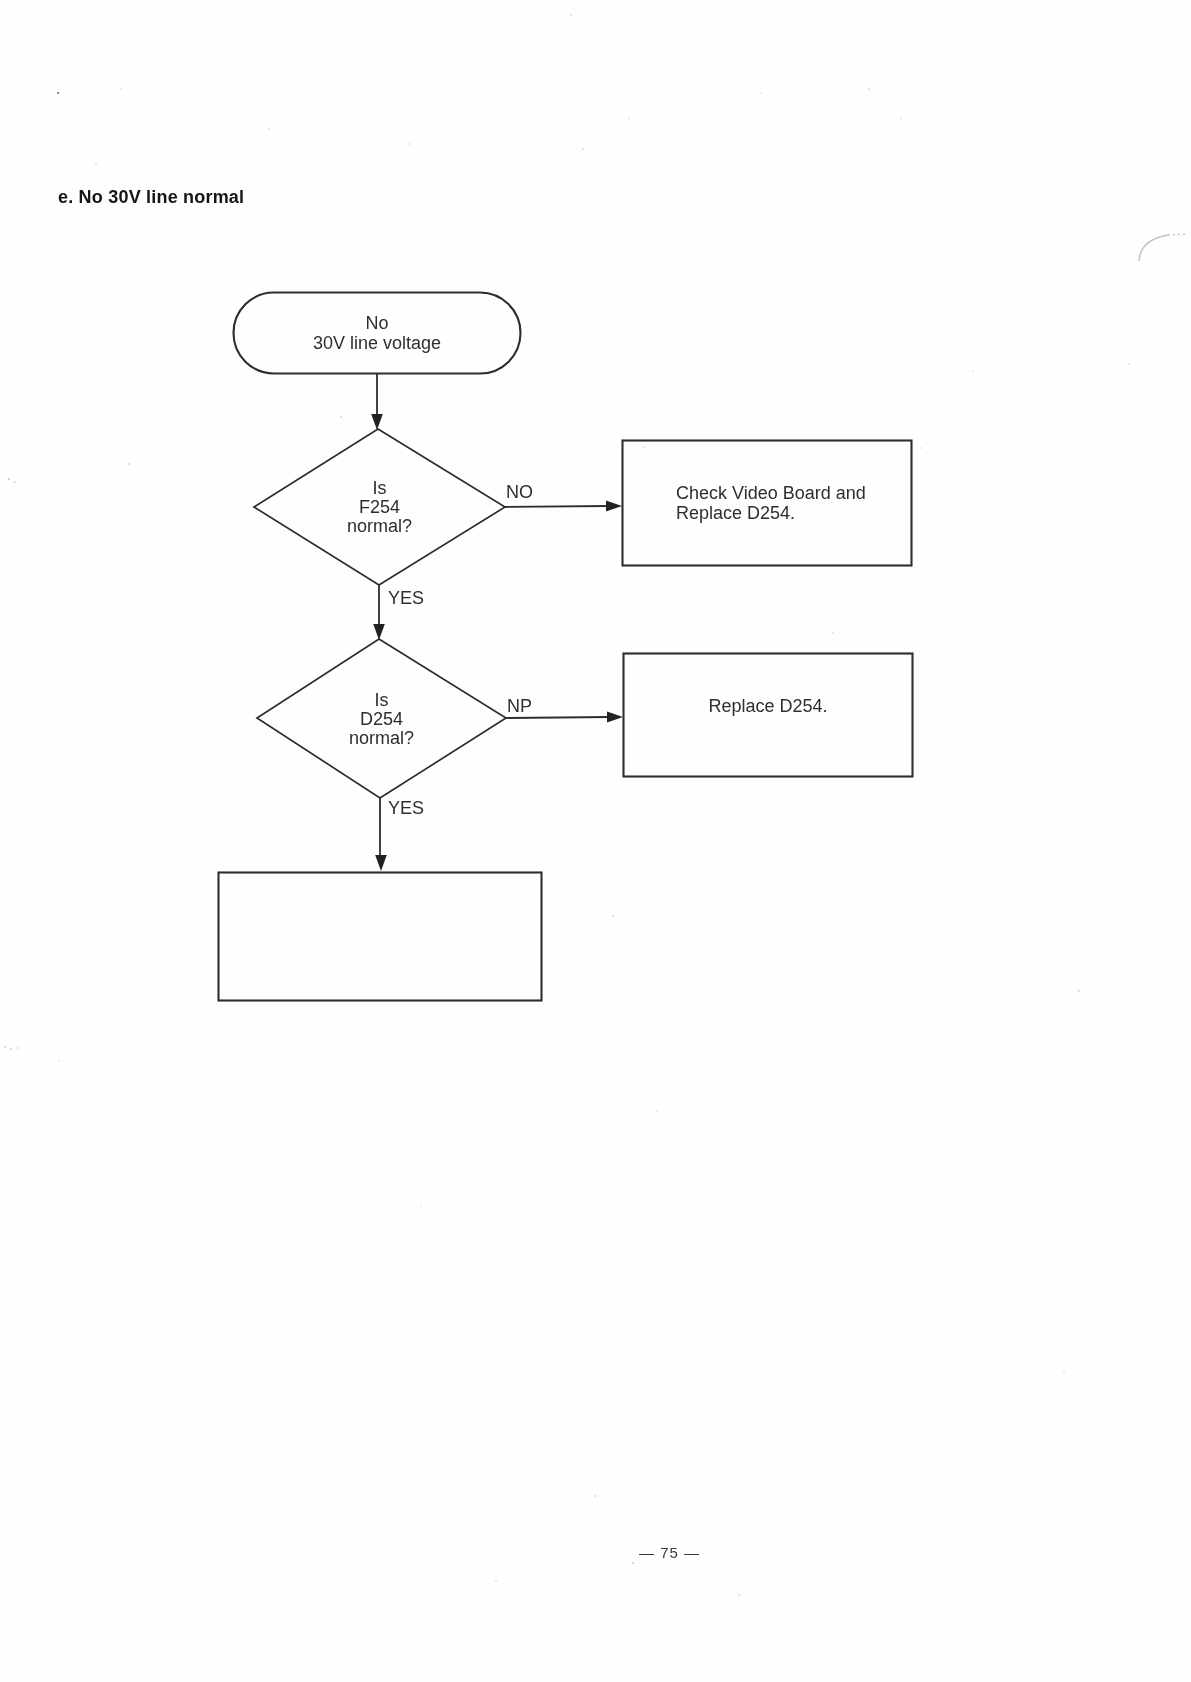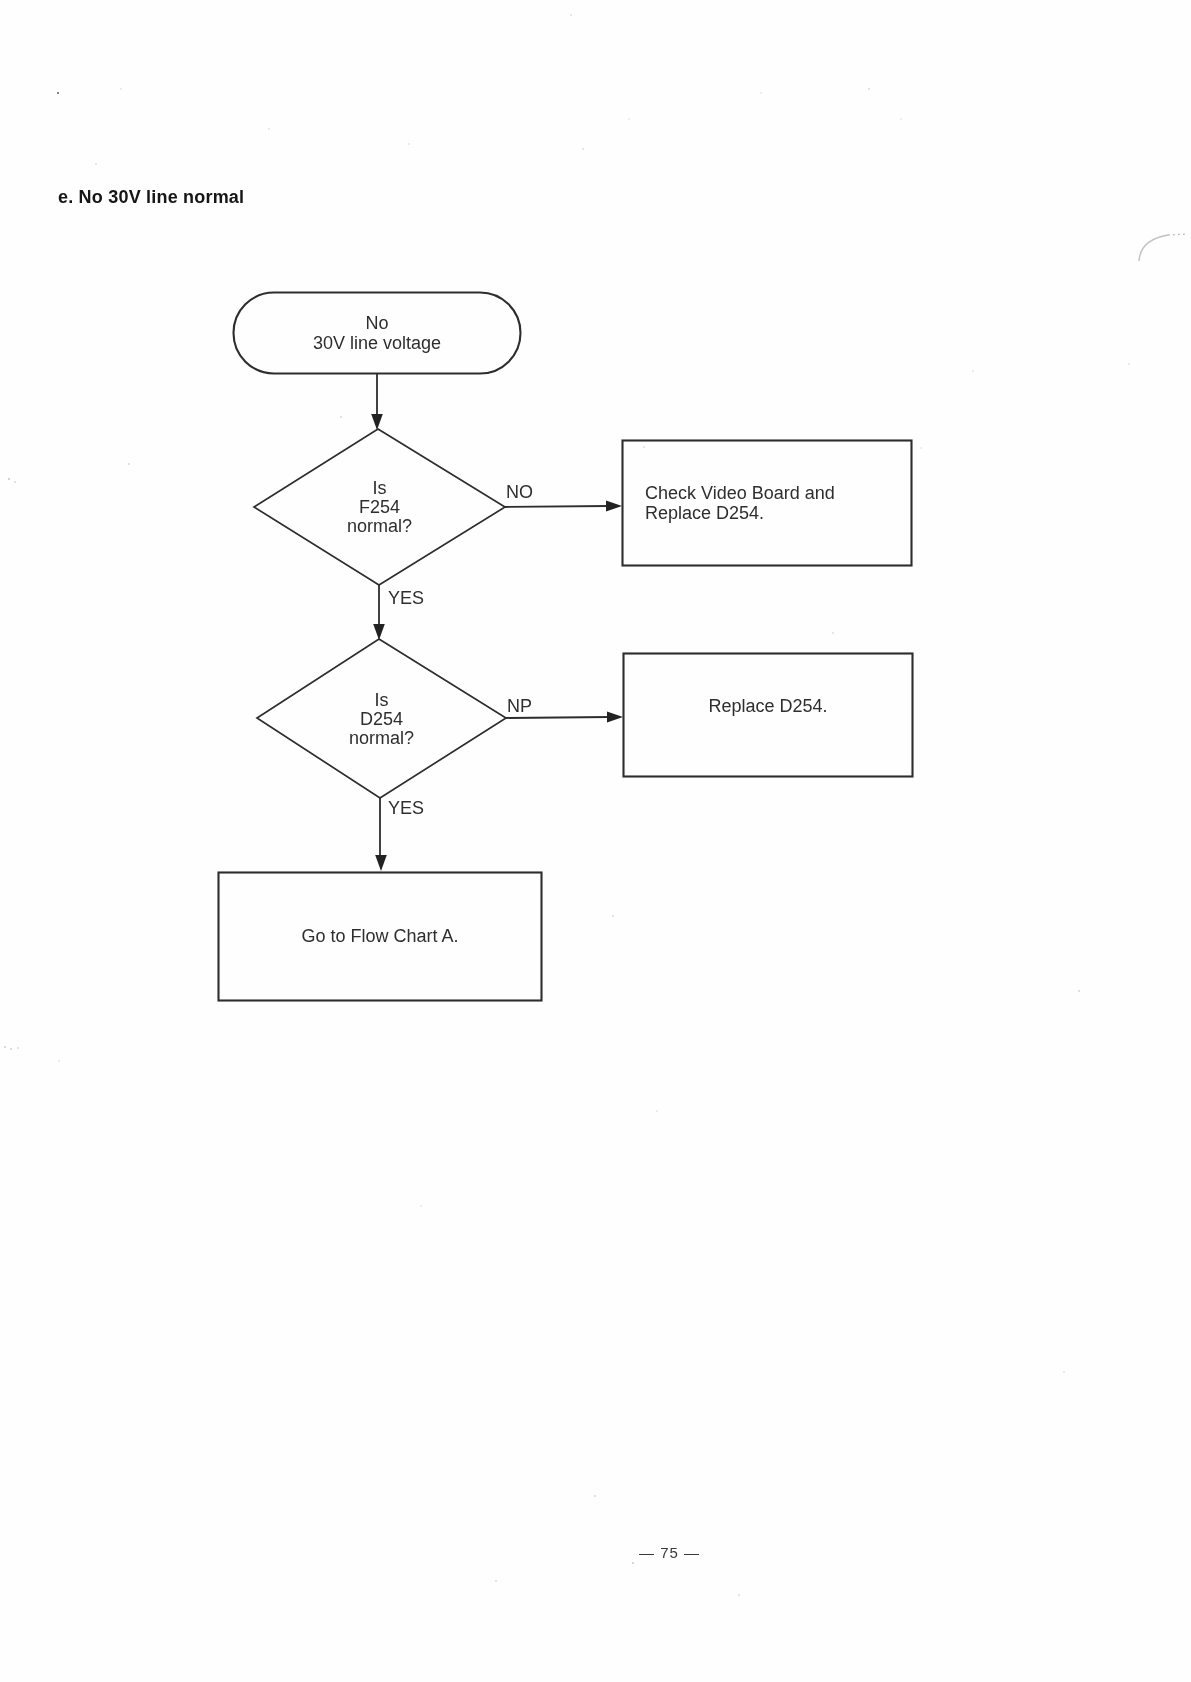--- a/index.html
+++ b/index.html
@@ -29,21 +29,21 @@
     font-size: 18px; line-height: 20px;
     color: #2e2e2e;
   }
   .start-text   { left: 233px; top: 292px; width: 288px; height: 82px; }
   .decision1-text { left: 254px; top: 430px; width: 251px; height: 155px; line-height: 19px; }
   .decision2-text { left: 257px; top: 640px; width: 249px; height: 158px; line-height: 19px; }
 
   .action1-text {
     left: 622px; top: 440px; width: 290px; height: 126px;
     display: flex; flex-direction: column; justify-content: center;
-    padding-left: 23px; box-sizing: border-box;
+    padding-left: 54px; box-sizing: border-box;
     font-size: 18px; line-height: 20px; color: #2e2e2e;
   }
   .action2-text {
     left: 623px; top: 653px; width: 290px; height: 124px;
     display: flex; align-items: center; justify-content: center;
     font-size: 18px; color: #2e2e2e;
     transform: translateY(-9px);
   }
   .action3-text {
     left: 218px; top: 872px; width: 324px; height: 129px;
@@ -176,21 +176,18 @@
   </div>
 
   <div class="abs branch-label np-label">NP</div>
 
   <div class="abs action2-text">
     <span>Replace D254.</span>
   </div>
 
   <div class="abs branch-label yes2-label">YES</div>
 
-  <div class="abs action3-text">
-    <span>Go to Flow Chart A.</span>
-  </div>
 
   <div class="abs page-number">— 75 —</div>
 
   <div class="abs dust"></div>
 
 </div>
 
 </body></html>

